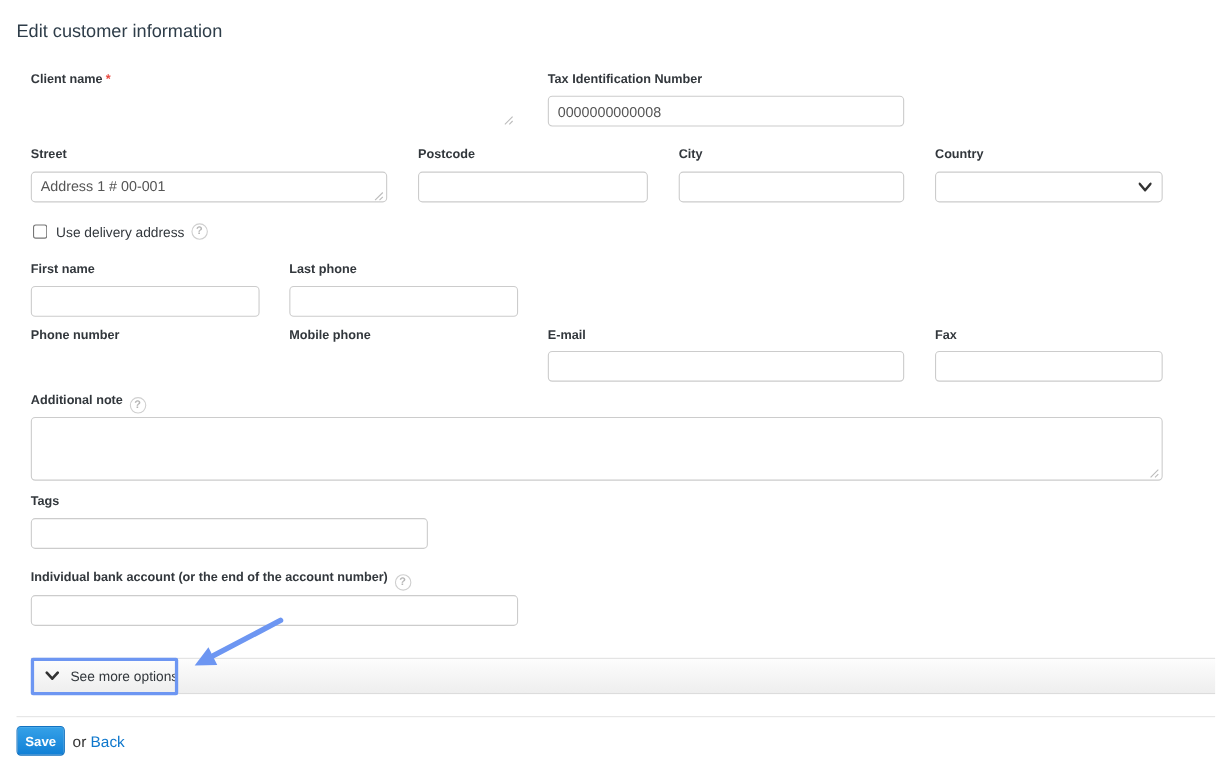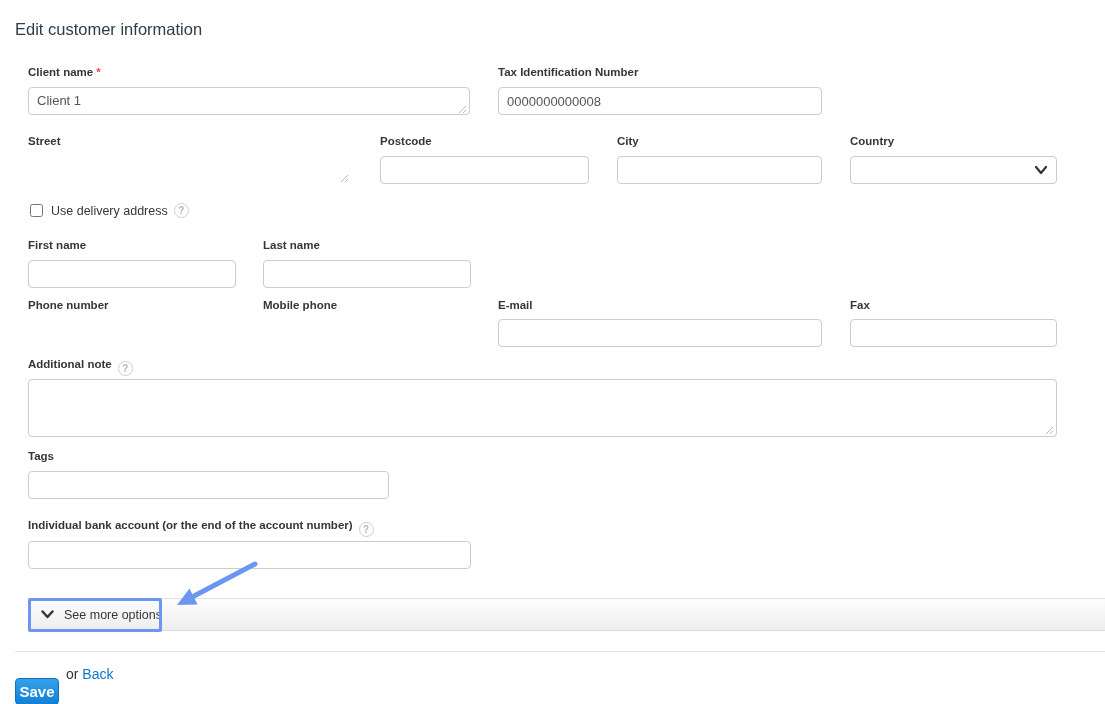--- a/index.html
+++ b/index.html
@@ -46,50 +46,50 @@
   }
   .annot-box {
     position:absolute; left:28px; top:598px; width:134px; height:34px;
     border:3px solid #6d96f2; border-radius:2px; pointer-events:none;
   }
   .annot-arrow { position:absolute; left:0; top:0; width:1105px; height:704px; pointer-events:none; }
 
   .divider { position:absolute; left:15px; right:0; top:651px; height:1px; background:#e5e5e5; }
 
   .save-btn {
-    position:absolute; left:15px; top:678px; width:44px; height:27px;
+    position:absolute; left:15px; top:660px; width:44px; height:27px;
     background:linear-gradient(#35a1e8, #1180d6); border:1px solid #1372c0;
     border-radius:4px; color:#fff; font-family:"Liberation Sans", sans-serif;
-    font-size:15px; font-weight:bold; cursor:pointer;
+    font-size:12px; font-weight:bold; cursor:pointer;
   }
   .after-save { position:absolute; left:66px; top:666px; font-size:14px; color:#333; }
   .back-link { color:#0e77cc; text-decoration:none; cursor:pointer; }
 
   svg.icon { display:block; }
 </style>
 </head>
 <body>
 
 <div class="screen">
 
   <h1 class="page-title">Edit customer information</h1>
 
   <div class="lbl" style="left:28px; top:66px;">
     <span>Client name</span><span class="req">*</span>
   </div>
-  <textarea class="ta" style="left: 28px; top: 87px; width: 442px;">Client 1</textarea>
   <svg class="grip" style="left:458px; top:105px;" width="9" height="9">
       <line x1="1" y1="8" x2="8" y2="1" stroke="#bbb" stroke-width="1"></line>
       <line x1="5" y1="8" x2="8" y2="5" stroke="#bbb" stroke-width="1"></line>
     </svg>
 
   <div class="lbl" style="left:498px; top:66px;">Tax Identification Number</div>
   <input class="inp" style="left: 498px; top: 87px; width: 324px;" value="0000000000008">
 
   <div class="lbl" style="left:28px; top:135px;">Street</div>
+  <textarea class="ta" style="left: 28px; top: 156px; width: 324px;">Address 1 # 00-001</textarea>
   <svg class="grip" style="left:340px; top:174px;" width="9" height="9">
       <line x1="1" y1="8" x2="8" y2="1" stroke="#bbb" stroke-width="1"></line>
       <line x1="5" y1="8" x2="8" y2="5" stroke="#bbb" stroke-width="1"></line>
     </svg>
 
   <div class="lbl" style="left:380px; top:135px;">Postcode</div>
   <input class="inp" style="left: 380px; top: 156px; width: 209px;" value="">
 
   <div class="lbl" style="left:617px; top:135px;">City</div>
   <input class="inp" style="left: 617px; top: 156px; width: 205px;" value="">
@@ -102,21 +102,21 @@
 
   <div class="chk-row">
     <input type="checkbox" class="chk" style="">
     <span class="chk-lbl">Use delivery address</span>
     <span class="help">?</span>
   </div>
 
   <div class="lbl" style="left:28px; top:239px;">First name</div>
   <input class="inp" style="left: 28px; top: 260px; width: 208px;" value="">
 
-  <div class="lbl" style="left:263px; top:239px;">Last name</div>
+  <div class="lbl" style="left:263px; top:239px;">Last phone</div>
   <input class="inp" style="left: 263px; top: 260px; width: 208px;" value="">
 
   <div class="lbl" style="left:28px; top:299px;">Phone number</div>
 
   <div class="lbl" style="left:263px; top:299px;">Mobile phone</div>
 
   <div class="lbl" style="left:498px; top:299px;">E-mail</div>
   <input class="inp" style="left: 498px; top: 319px; width: 324px;" value="">
 
   <div class="lbl" style="left:850px; top:299px;">Fax</div>

